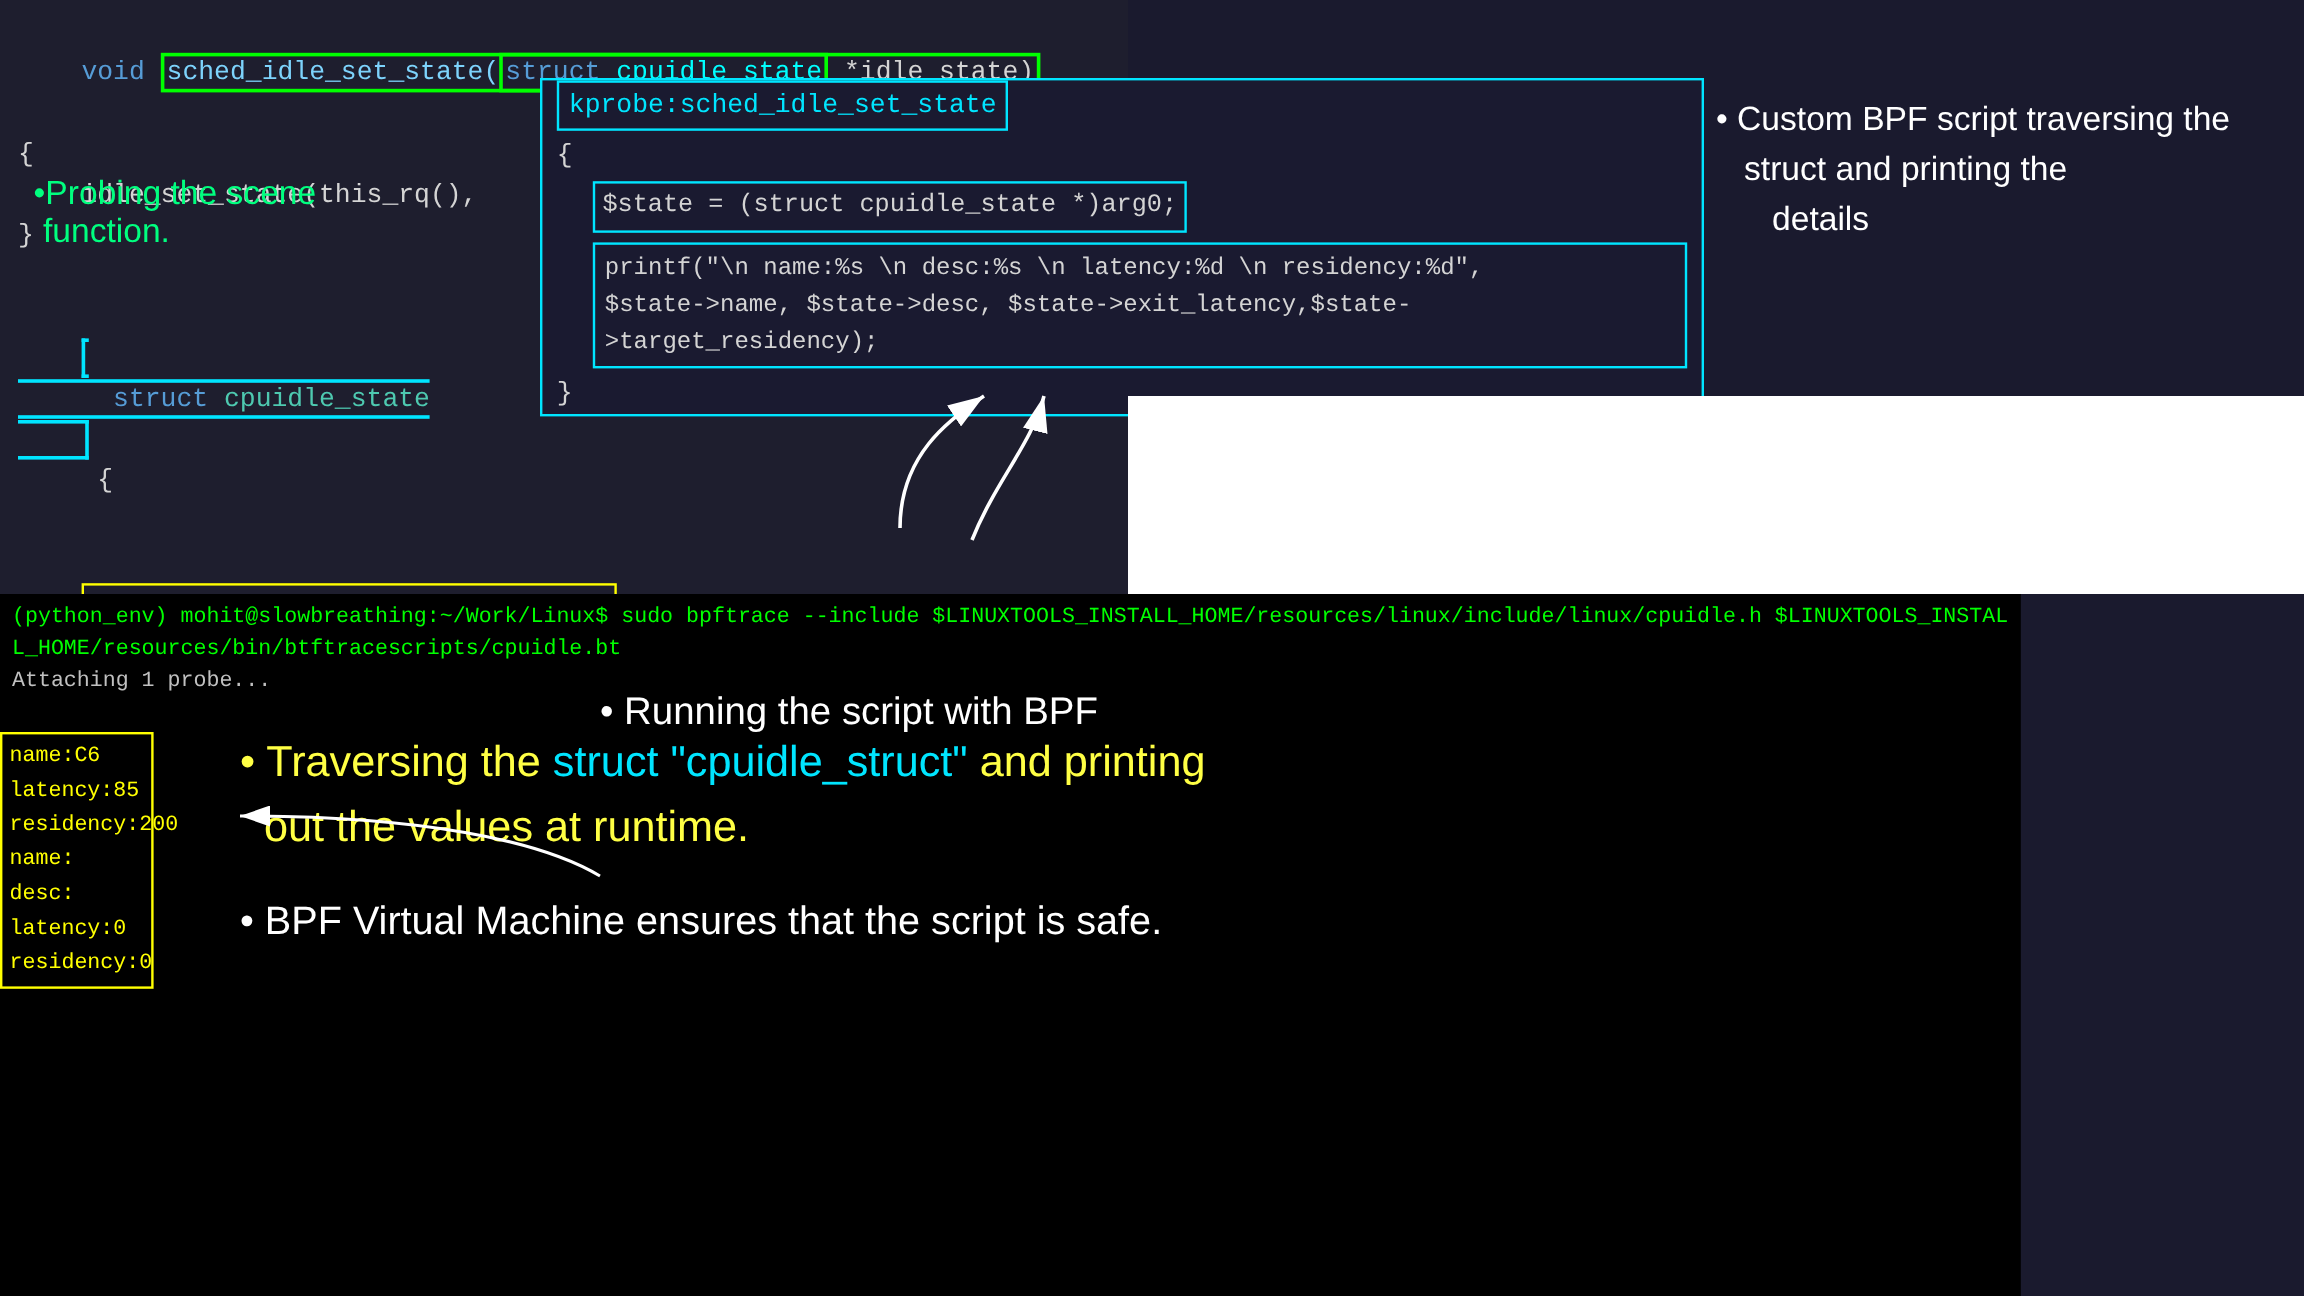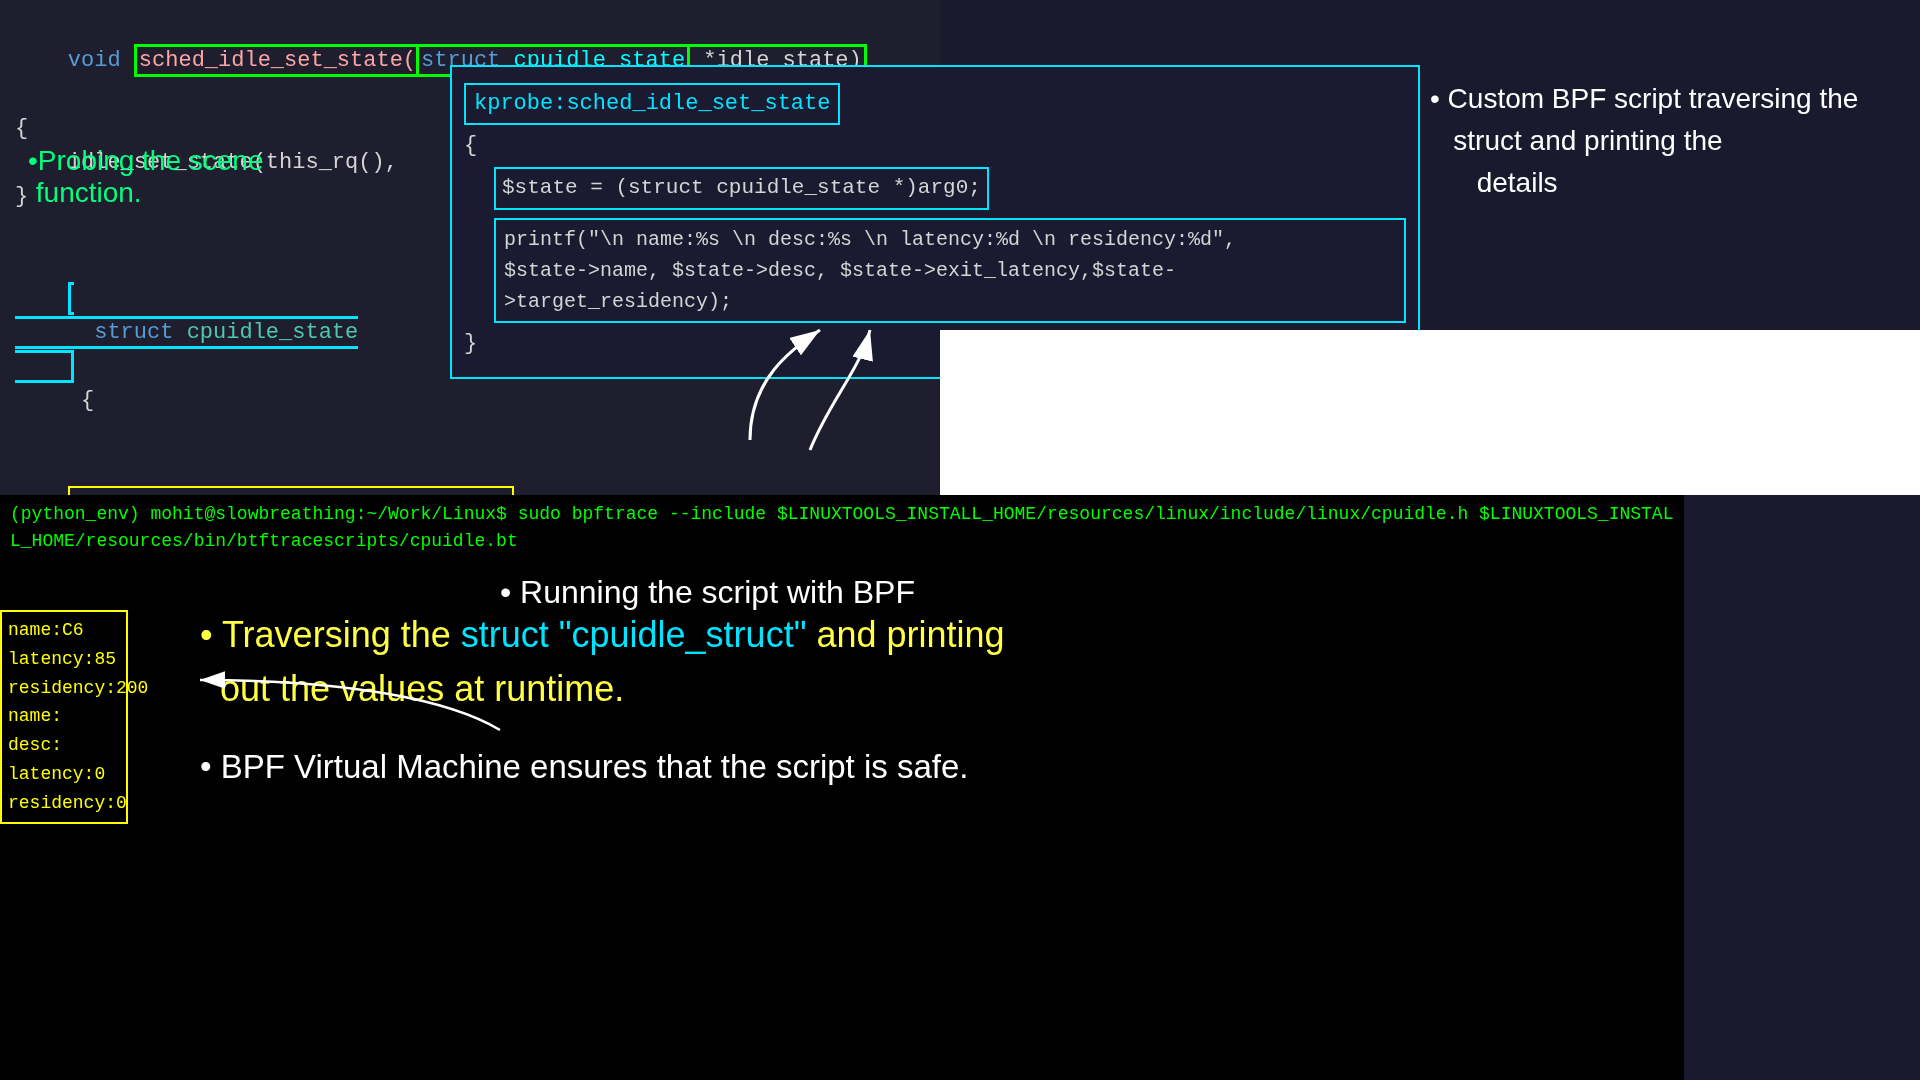--- a/index.html
+++ b/index.html
@@ -30,21 +30,21 @@
       white-space: pre;
       font-size: 22px;
       line-height: 1.55;
     }
 
     .kw-void { color: #569cd6; }
     .kw-struct { color: #569cd6; }
     .kw-char { color: #4ec9b0; }
     .kw-unsigned { color: #4ec9b0; }
     .kw-int { color: #4ec9b0; }
-    .fn-name { color: #fca5a5; }
+    .fn-name { color: #7dd3fc; }
     .type-name { color: #4ec9b0; }
     .text-white { color: #d4d4d4; }
     .text-cyan { color: #00ffff; }
 
     .green-box {
       border: 3px solid #00ff00;
       display: inline;
       padding: 1px 2px;
     }
 
@@ -77,21 +77,21 @@
     }
 
     
     .bpf-panel {
       position: absolute;
       top: 65px;
       left: 450px;
       width: 970px;
       background: #1a1a30;
       border: 2px solid #00e5ff;
-      padding: 16px 12px;
+      padding: 0 12px;
       color: #d4d4d4;
       font-size: 21px;
       line-height: 1.55;
     }
 
     .bpf-header {
       background: transparent;
       border: 2px solid #00e5ff;
       color: #00e5ff;
       display: inline-block;
@@ -273,20 +273,21 @@
       <div>    $state-&gt;name, $state-&gt;desc, $state-&gt;exit_latency,$state-&gt;target_residency);</div>
     </div>
   </div>
   <div class="code-line"><span class="text-white">}</span></div>
 </div>
 
 <div class="white-panel"></div>
 
 <div class="terminal">
   <div class="terminal-cmd">(python_env) mohit@slowbreathing:~/Work/Linux$ sudo bpftrace --include $LINUXTOOLS_INSTALL_HOME/resources/linux/include/linux/cpuidle.h $LINUXTOOLS_INSTALL_HOME/resources/bin/btftracescripts/cpuidle.bt</div>
+  <div class="terminal-text">Attaching 1 probe...</div>
 </div>
 
 <div class="output-box">
   <div>name:C6</div>
   <div>latency:85</div>
   <div>residency:200</div>
   <div>name:</div>
   <div>desc:</div>
   <div>latency:0</div>
   <div>residency:0</div>

